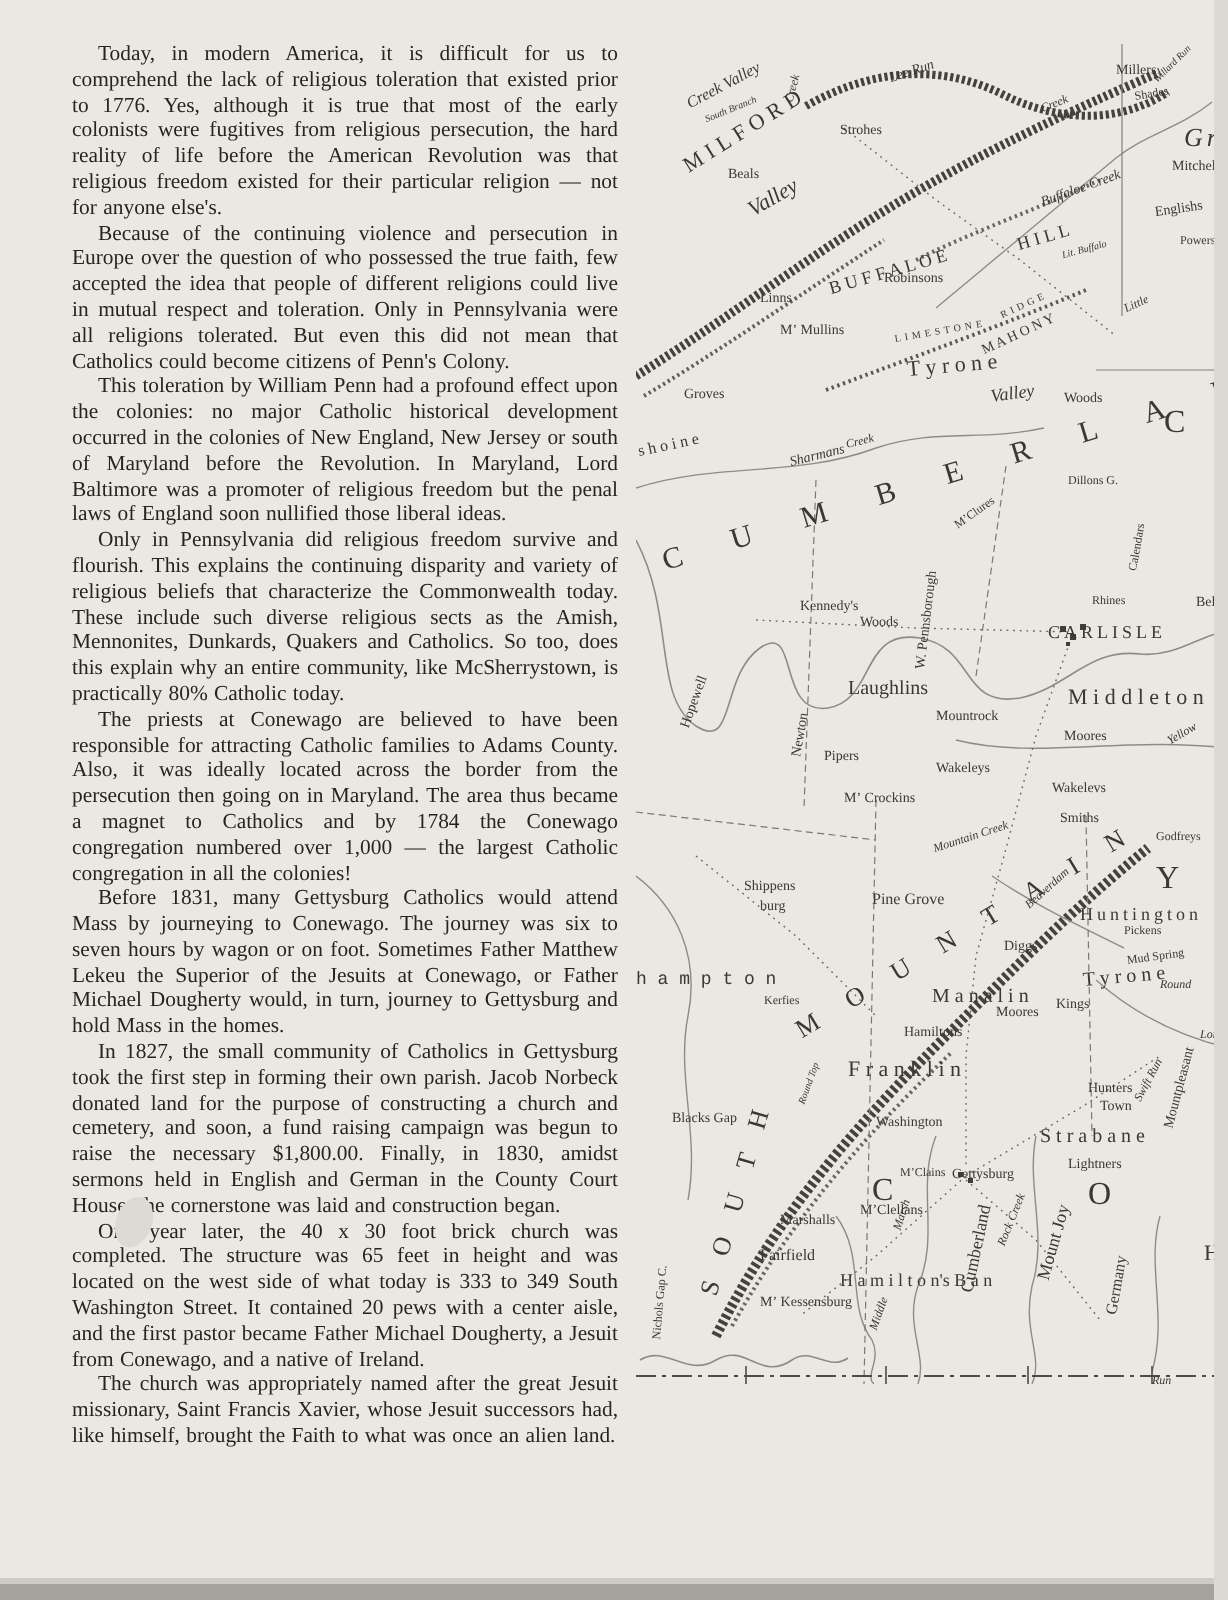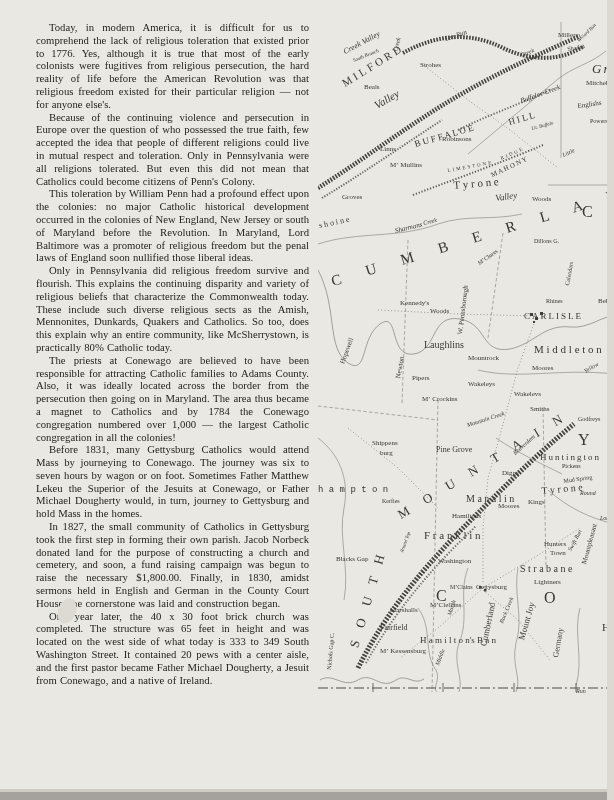--- a/index.html
+++ b/index.html
@@ -28,20 +28,21 @@
 
   <div id="article">
       <p>Today, in modern America, it is difficult for us to comprehend the lack of religious toleration that existed prior to 1776. Yes, although it is true that most of the early colonists were fugitives from religious persecution, the hard reality of life before the American Revolution was that religious freedom existed for their particular religion — not for anyone else's.</p>
       <p>Because of the continuing violence and persecution in Europe over the question of who possessed the true faith, few accepted the idea that people of different religions could live in mutual respect and toleration. Only in Pennsylvania were all religions tolerated. But even this did not mean that Catholics could become citizens of Penn's Colony.</p>
       <p>This toleration by William Penn had a profound effect upon the colonies: no major Catholic historical development occurred in the colonies of New England, New Jersey or south of Maryland before the Revolution. In Maryland, Lord Baltimore was a promoter of religious freedom but the penal laws of England soon nullified those liberal ideas.</p>
       <p>Only in Pennsylvania did religious freedom survive and flourish. This explains the continuing disparity and variety of religious beliefs that characterize the Commonwealth today. These include such diverse religious sects as the Amish, Mennonites, Dunkards, Quakers and Catholics. So too, does this explain why an entire community, like McSherrystown, is practically 80% Catholic today.</p>
       <p>The priests at Conewago are believed to have been responsible for attracting Catholic families to Adams County. Also, it was ideally located across the border from the persecution then going on in Maryland. The area thus became a magnet to Catholics and by 1784 the Conewago congregation numbered over 1,000 — the largest Catholic congregation in all the colonies!</p>
       <p>Before 1831, many Gettysburg Catholics would attend Mass by journeying to Conewago. The journey was six to seven hours by wagon or on foot. Sometimes Father Matthew Lekeu the Superior of the Jesuits at Conewago, or Father Michael Dougherty would, in turn, journey to Gettysburg and hold Mass in the homes.</p>
       <p>In 1827, the small community of Catholics in Gettysburg took the first step in forming their own parish. Jacob Norbeck donated land for the purpose of constructing a church and cemetery, and soon, a fund raising campaign was begun to raise the necessary $1,800.00. Finally, in 1830, amidst sermons held in English and German in the County Court House, the cornerstone was laid and construction began.</p>
       <p>One year later, the 40 x 30 foot brick church was completed. The structure was 65 feet in height and was located on the west side of what today is 333 to 349 South Washington Street. It contained 20 pews with a center aisle, and the first pastor became Father Michael Dougherty, a Jesuit from Conewago, and a native of Ireland.</p>
+      <p>The church was appropriately named after the great Jesuit missionary, Saint Francis Xavier, whose Jesuit successors had, like himself, brought the Faith to what was once an alien land.</p>
     </div>
 
   <div id="map">
     <svg width="296" height="684" viewBox="0 0 296 684">
       <g fill="none" opacity="0.9">
 
         <path d="M0,180 C40,155 80,125 120,100 S200,55 262,28" stroke="#33312c" stroke-width="4.5" stroke-dasharray="1.6 1.4"></path>
         <path d="M4,190 C44,166 84,138 124,112" stroke="#55524b" stroke-width="2" stroke-dasharray="1.2 1.6"></path>
         <path d="M85,45 C115,28 150,22 185,40 C210,52 240,55 266,38" stroke="#33312c" stroke-width="4" stroke-dasharray="1.6 1.4"></path>
         <path d="M140,122 C170,107 200,97 232,82" stroke="#5c594f" stroke-width="2" stroke-dasharray="1.2 1.8"></path>
@@ -136,21 +137,21 @@
         <span class="ml" style="left: 280px; top: 290px; font-size: 7px;">Bells</span>
         <span class="ml" style="left: 228px; top: 290px; font-size: 6px;">Rhines</span>
         <span class="ml" style="left: 82px; top: 292px; font-size: 7px;">Kennedy's</span>
         <span class="ml" style="left: 112px; top: 300px; font-size: 7px;">Woods</span>
         <span class="ml" style="left: 206px; top: 304px; font-size: 9px; letter-spacing: 2px;">CARLISLE</span>
         <span class="ml" style="left: 216px; top: 336px; font-size: 11px;">M i d d l e t o n</span>
         <span class="ml" style="left: 106px; top: 332px; font-size: 10px;">Laughlins</span>
         <span class="ml" style="left: 150px; top: 347px; font-size: 7px;">Mountrock</span>
         <span class="ml" style="left: 214px; top: 357px; font-size: 7px;">Moores</span>
         <span class="ml" style="left: 150px; top: 373px; font-size: 7px;">Wakeleys</span>
-        <span class="ml" style="left: 196px; top: 383px; font-size: 7px;">Wakelevs</span>
+        <span class="ml" style="left: 208px; top: 383px; font-size: 7px;">Wakelevs</span>
         <span class="ml" style="left: 94px; top: 367px; font-size: 7px;">Pipers</span>
         <span class="ml" style="left: 104px; top: 388px; font-size: 7px;">Mʼ Crockins</span>
         <span class="ml" style="left: 146px; top: 320px; font-size: 7px; transform: rotate(-83deg);">W. Pennsborough</span>
         <span class="ml" style="left: 84px; top: 364px; font-size: 7px; transform: rotate(-80deg);">Newton</span>
         <span class="ml" style="left: 28px; top: 350px; font-size: 7px; transform: rotate(-70deg);">Hopewell</span>
         <span class="ml" style="left: 268px; top: 360px; font-size: 6px; transform: rotate(-30deg); font-style: italic;">Yellow</span>
         <span class="ml" style="left: 0px; top: 478px; font-size: 9px; font-family: Liberation Mono, monospace;">h a m p t o n</span>
         <span class="ml" style="left: 164px; top: 398px; font-size: 7px; margin-left: 48px;">Smiths</span>
         <span class="ml" style="left: 54px; top: 432px; font-size: 7px;">Shippens</span>
         <span class="ml" style="left: 62px; top: 442px; font-size: 7px;">burg</span>

